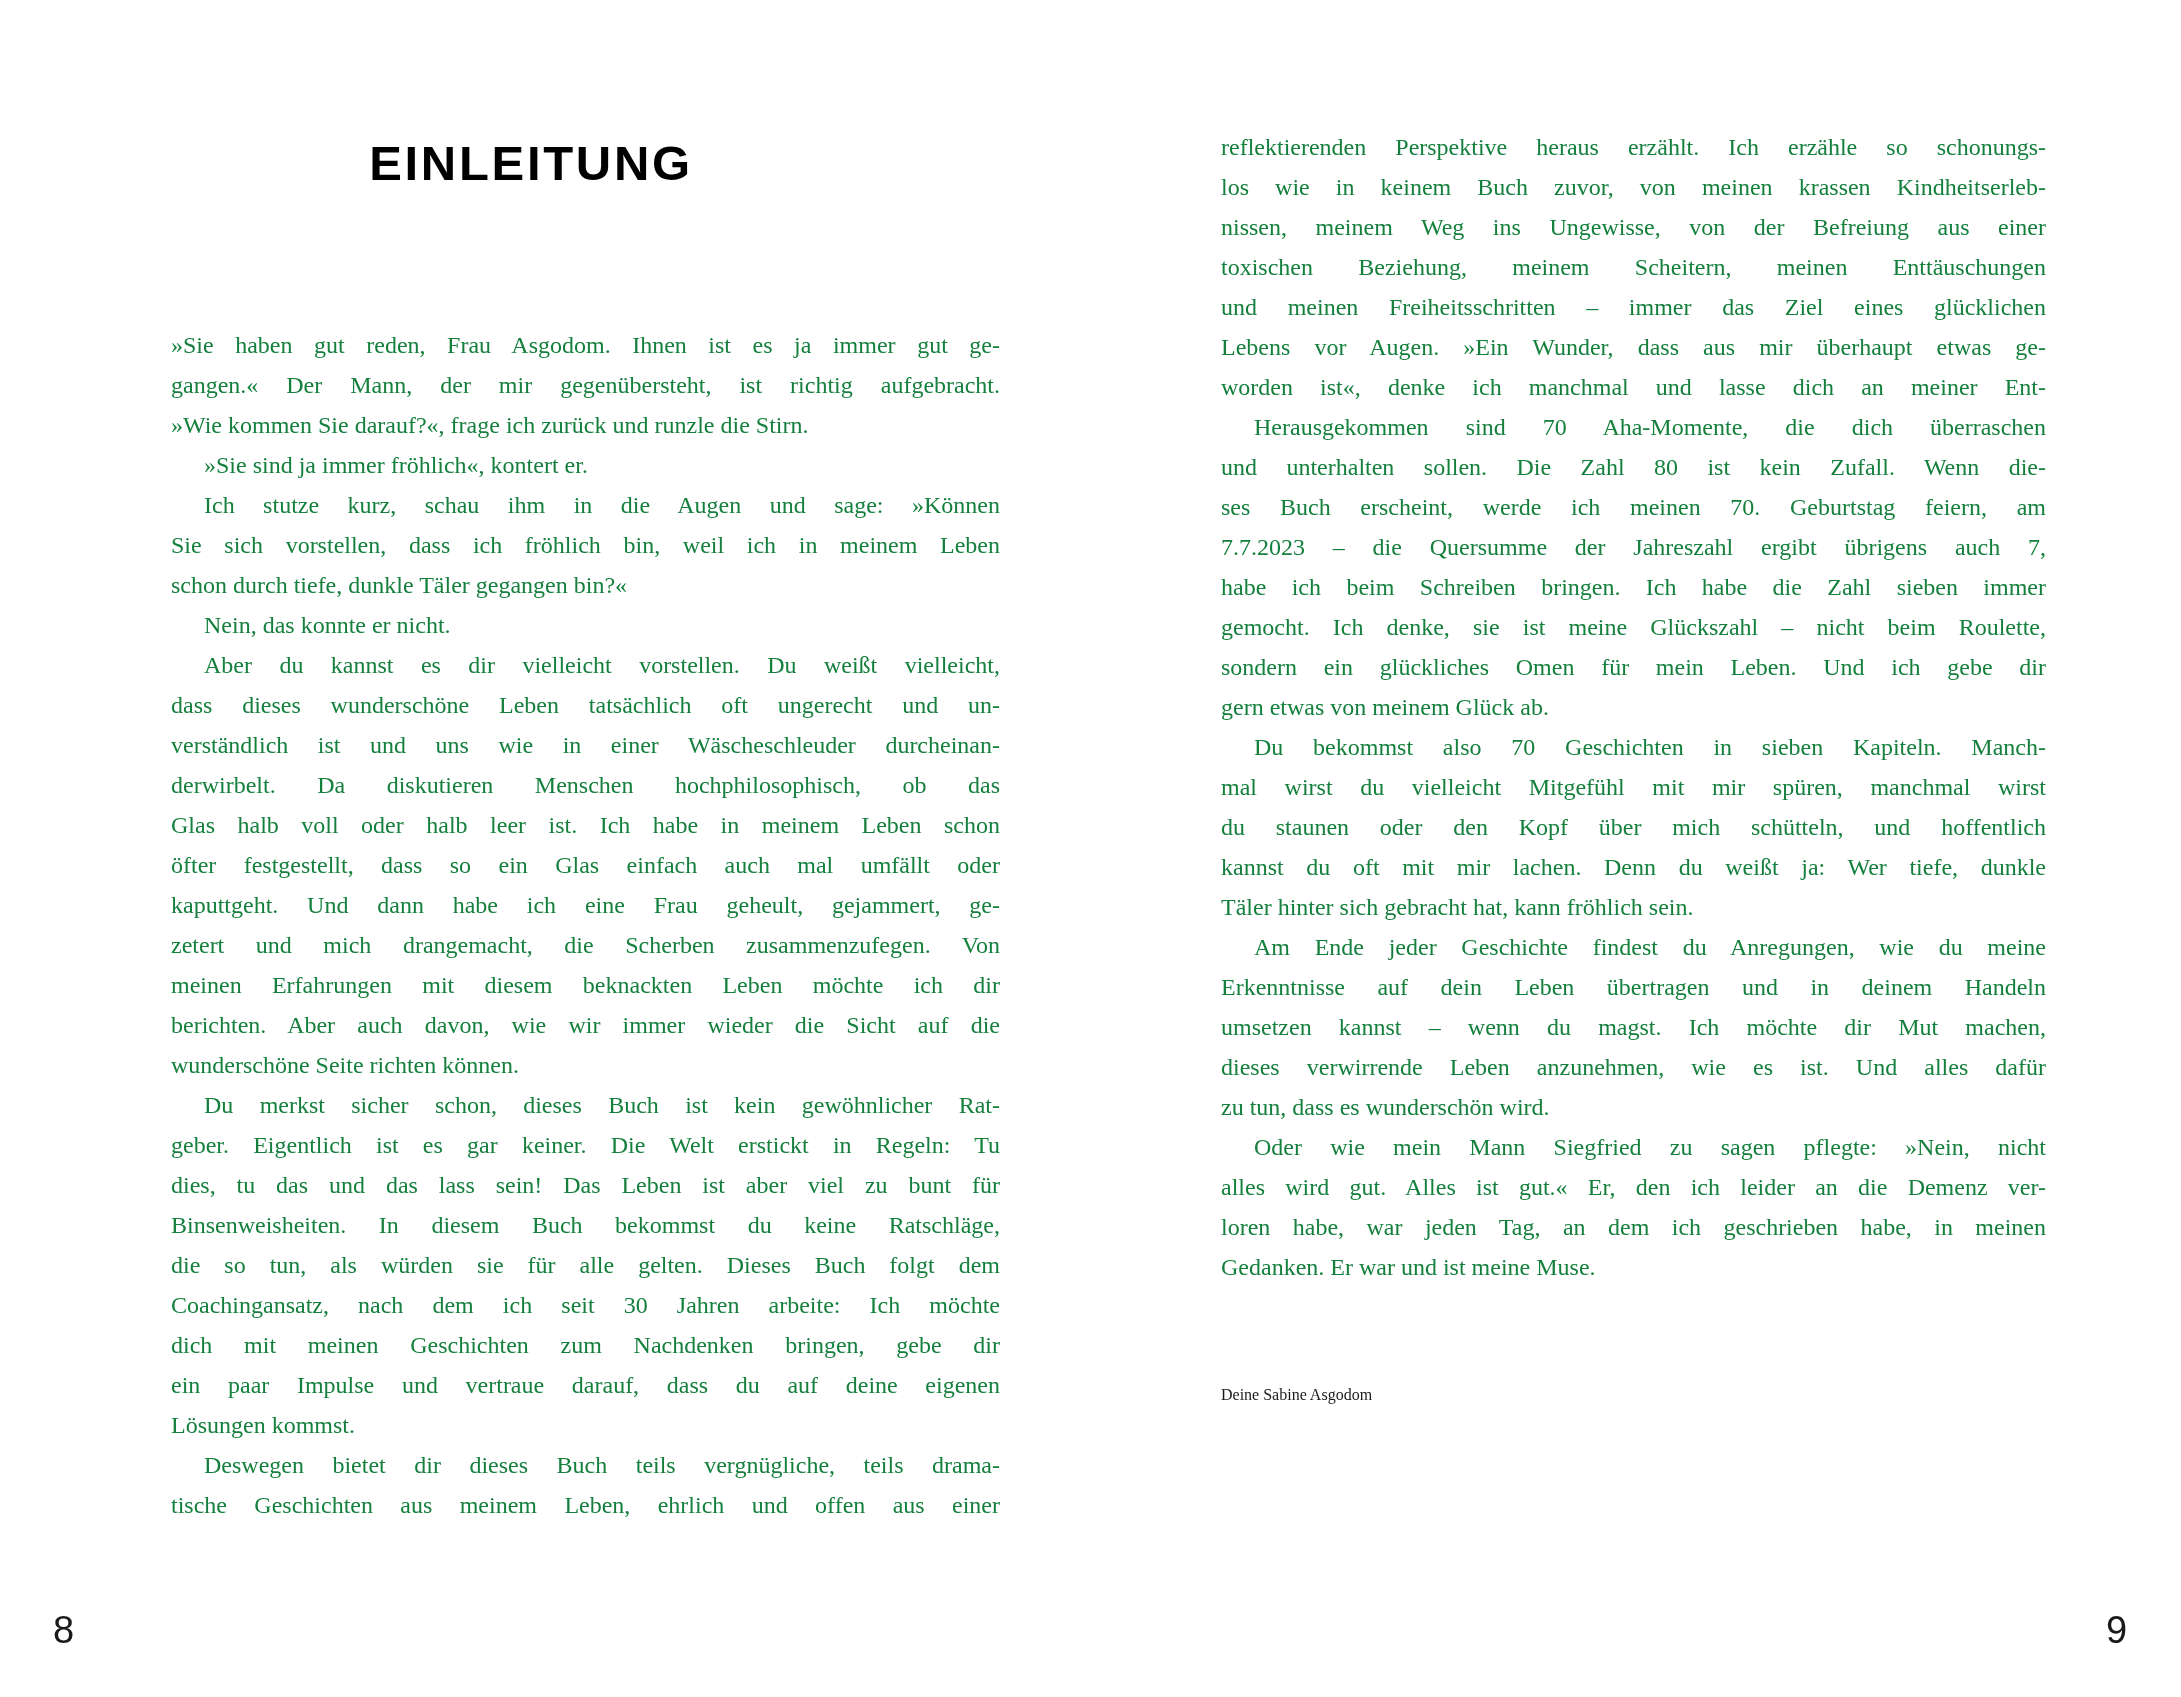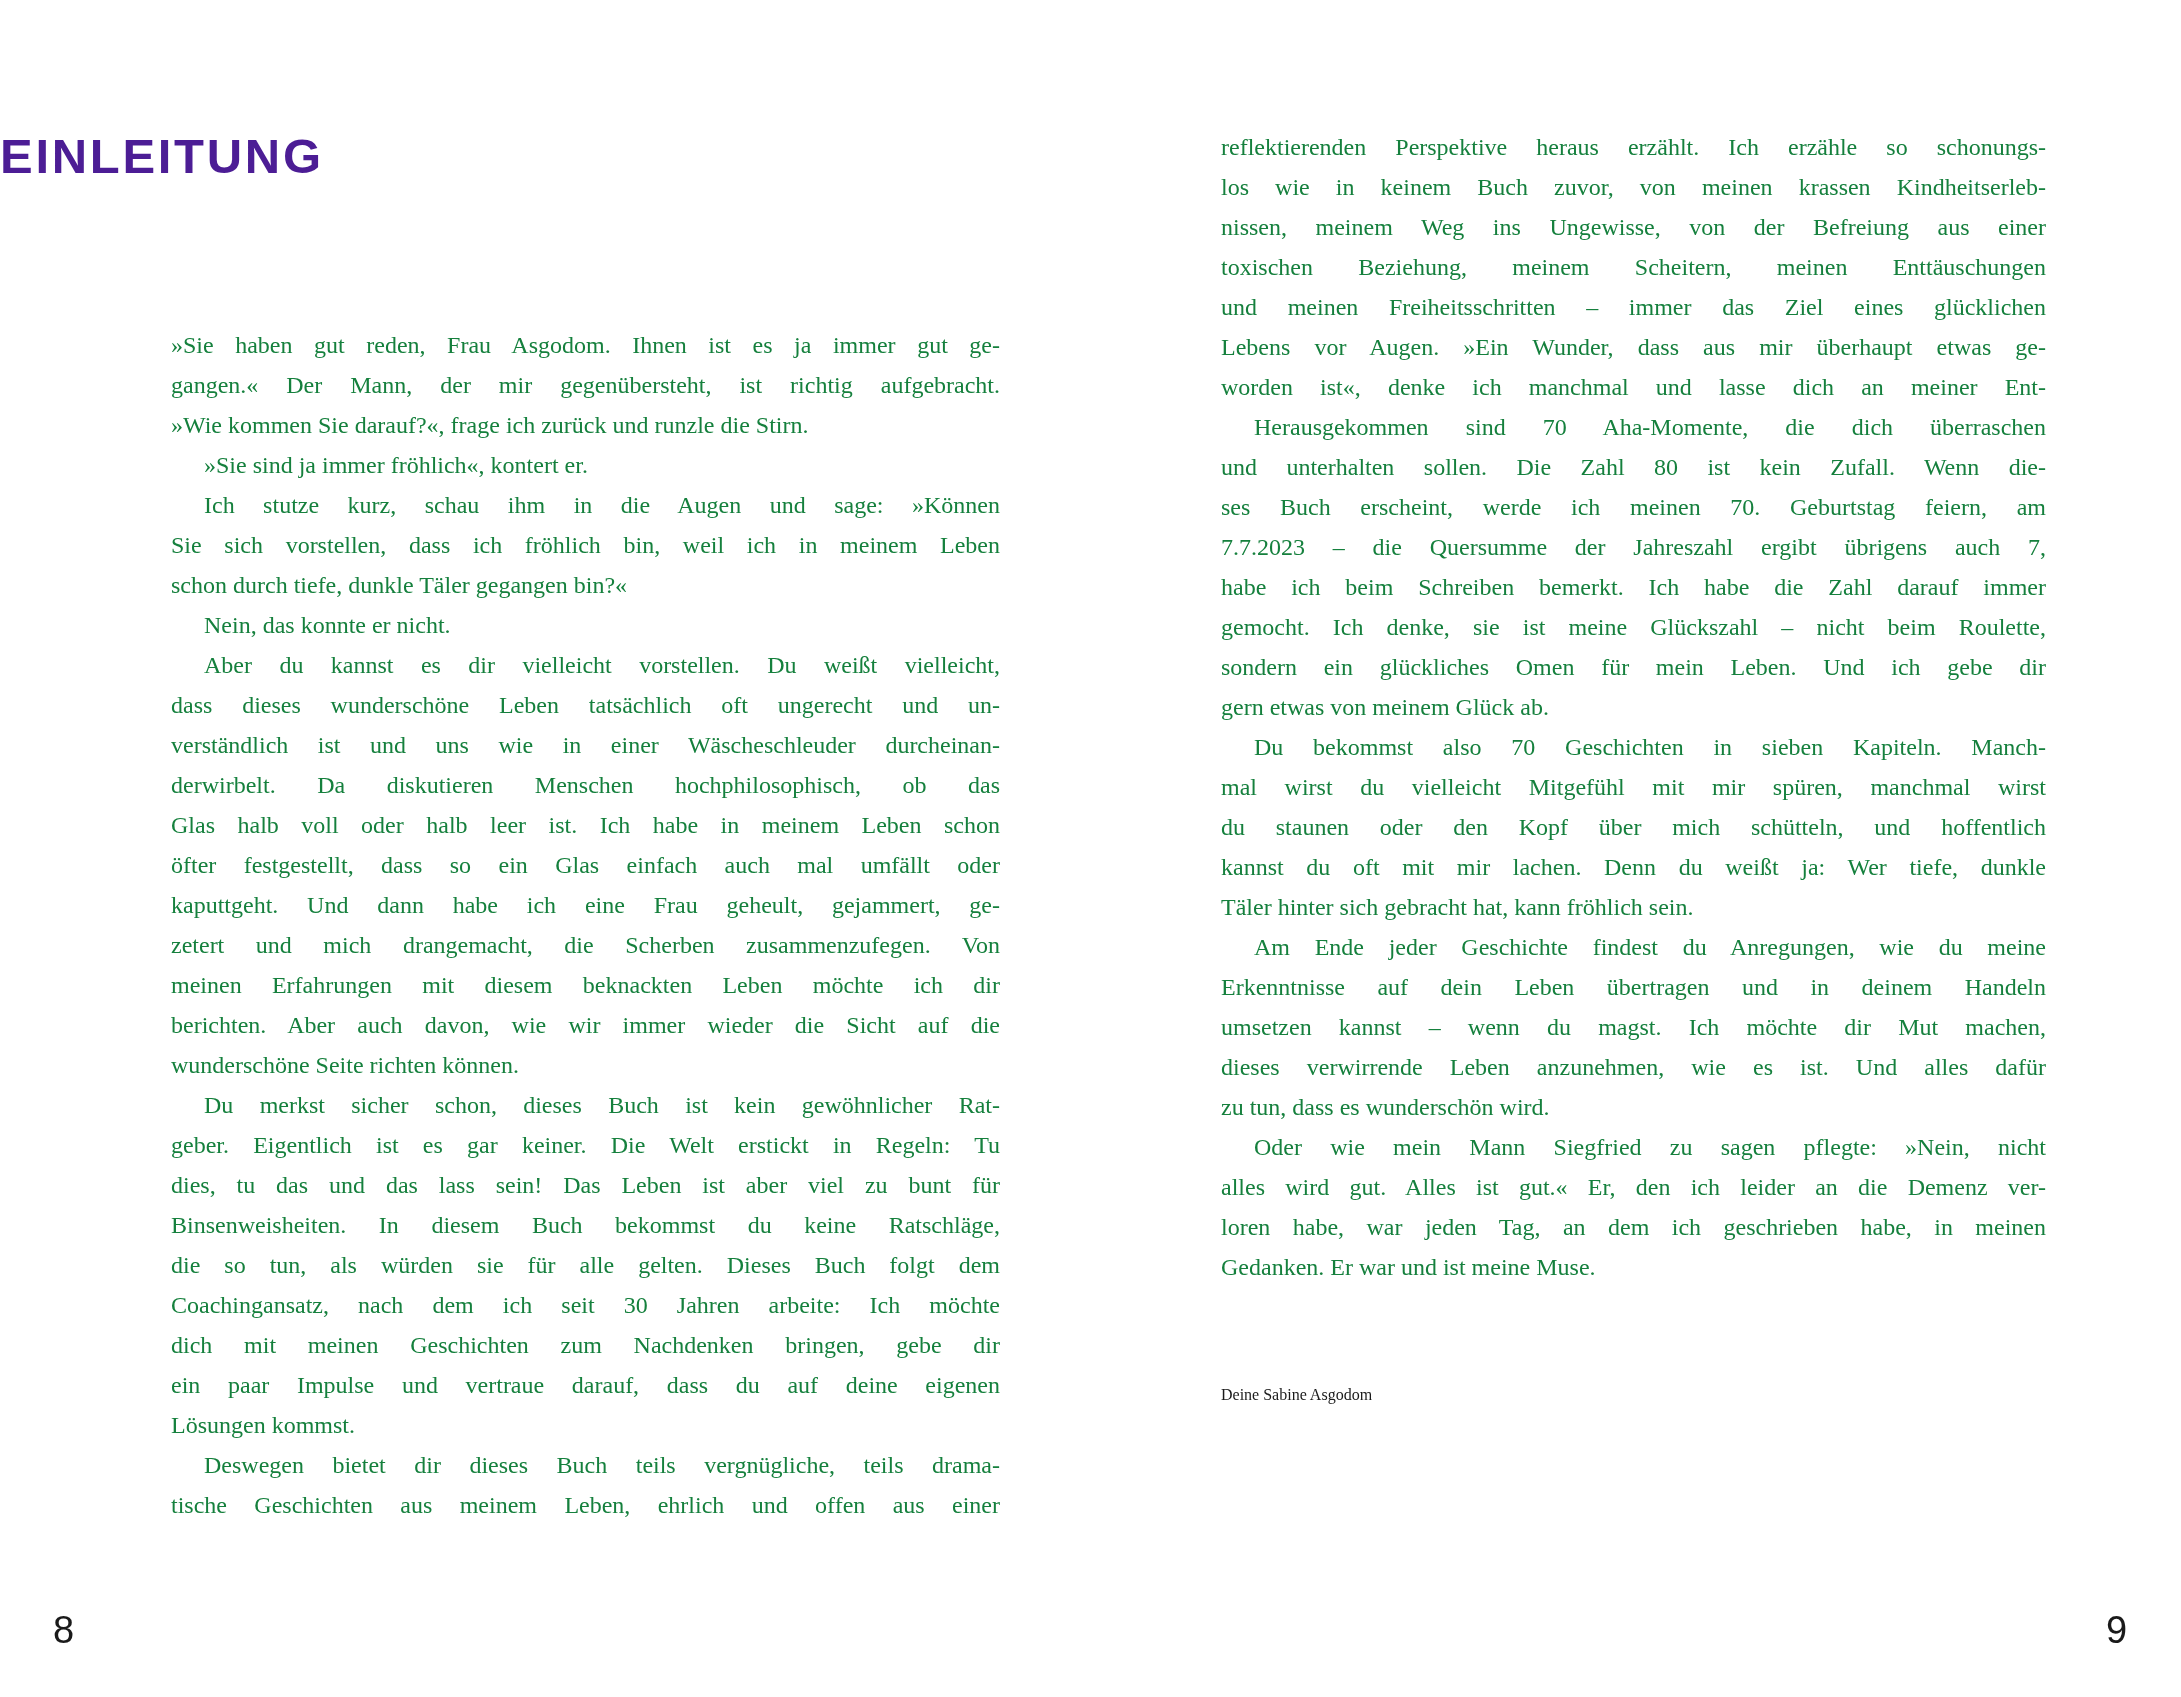--- a/index.html
+++ b/index.html
@@ -11,30 +11,31 @@
     overflow: hidden;
     font-family: "Liberation Serif", serif;
     color: #1a1a1a;
   }
   .page { position: absolute; top: 0; width: 1091px; height: 1697px; }
   .page.left  { left: 0; }
   .page.right { left: 1091px; }
 
   .chapter-title {
     position: absolute;
-    top: 132px;
+    top: 139px;
     left: 0;
     width: 1062px;
     margin: 0;
+    text-align: center;
     font-family: "Liberation Sans", sans-serif;
     font-weight: 700;
     font-size: 49px;
     line-height: 1;
     letter-spacing: 2.7px;
-    color: #4c1d95;
+    color: #000000;
   }
 
   .text-col {
     position: absolute;
     font-size: 24px;
     line-height: 40px;
     color: #15803d;
   }
   .left-col  { left: 171px; top: 325px; width: 829px; }
   .right-col { left: 130px; top: 127px; width: 825px; }
@@ -134,21 +135,21 @@
           <div class="line">toxischen Beziehung, meinem Scheitern, meinen Enttäuschungen</div>
           <div class="line">und meinen Freiheitsschritten – immer das Ziel eines glücklichen</div>
           <div class="line">Lebens vor Augen. »Ein Wunder, dass aus mir überhaupt etwas ge-</div>
           <div class="line">worden ist«, denke ich manchmal und lasse dich an meiner Ent-</div>
         </div>
         <div class="paragraph">
           <div class="line indent">Herausgekommen sind 70 Aha-Momente, die dich überraschen</div>
           <div class="line">und unterhalten sollen. Die Zahl 80 ist kein Zufall. Wenn die-</div>
           <div class="line">ses Buch erscheint, werde ich meinen 70. Geburtstag feiern, am</div>
           <div class="line">7.7.2023 – die Quersumme der Jahreszahl ergibt übrigens auch 7,</div>
-          <div class="line">habe ich beim Schreiben bemerkt. Ich habe die Zahl darauf immer</div>
+          <div class="line">habe ich beim Schreiben bringen. Ich habe die Zahl sieben immer</div>
           <div class="line">gemocht. Ich denke, sie ist meine Glückszahl – nicht beim Roulette,</div>
           <div class="line">sondern ein glückliches Omen für mein Leben. Und ich gebe dir</div>
           <div class="line para-end">gern etwas von meinem Glück ab.</div>
         </div>
         <div class="paragraph">
           <div class="line indent">Du bekommst also 70 Geschichten in sieben Kapiteln. Manch-</div>
           <div class="line">mal wirst du vielleicht Mitgefühl mit mir spüren, manchmal wirst</div>
           <div class="line">du staunen oder den Kopf über mich schütteln, und hoffentlich</div>
           <div class="line">kannst du oft mit mir lachen. Denn du weißt ja: Wer tiefe, dunkle</div>
           <div class="line para-end">Täler hinter sich gebracht hat, kann fröhlich sein.</div>

